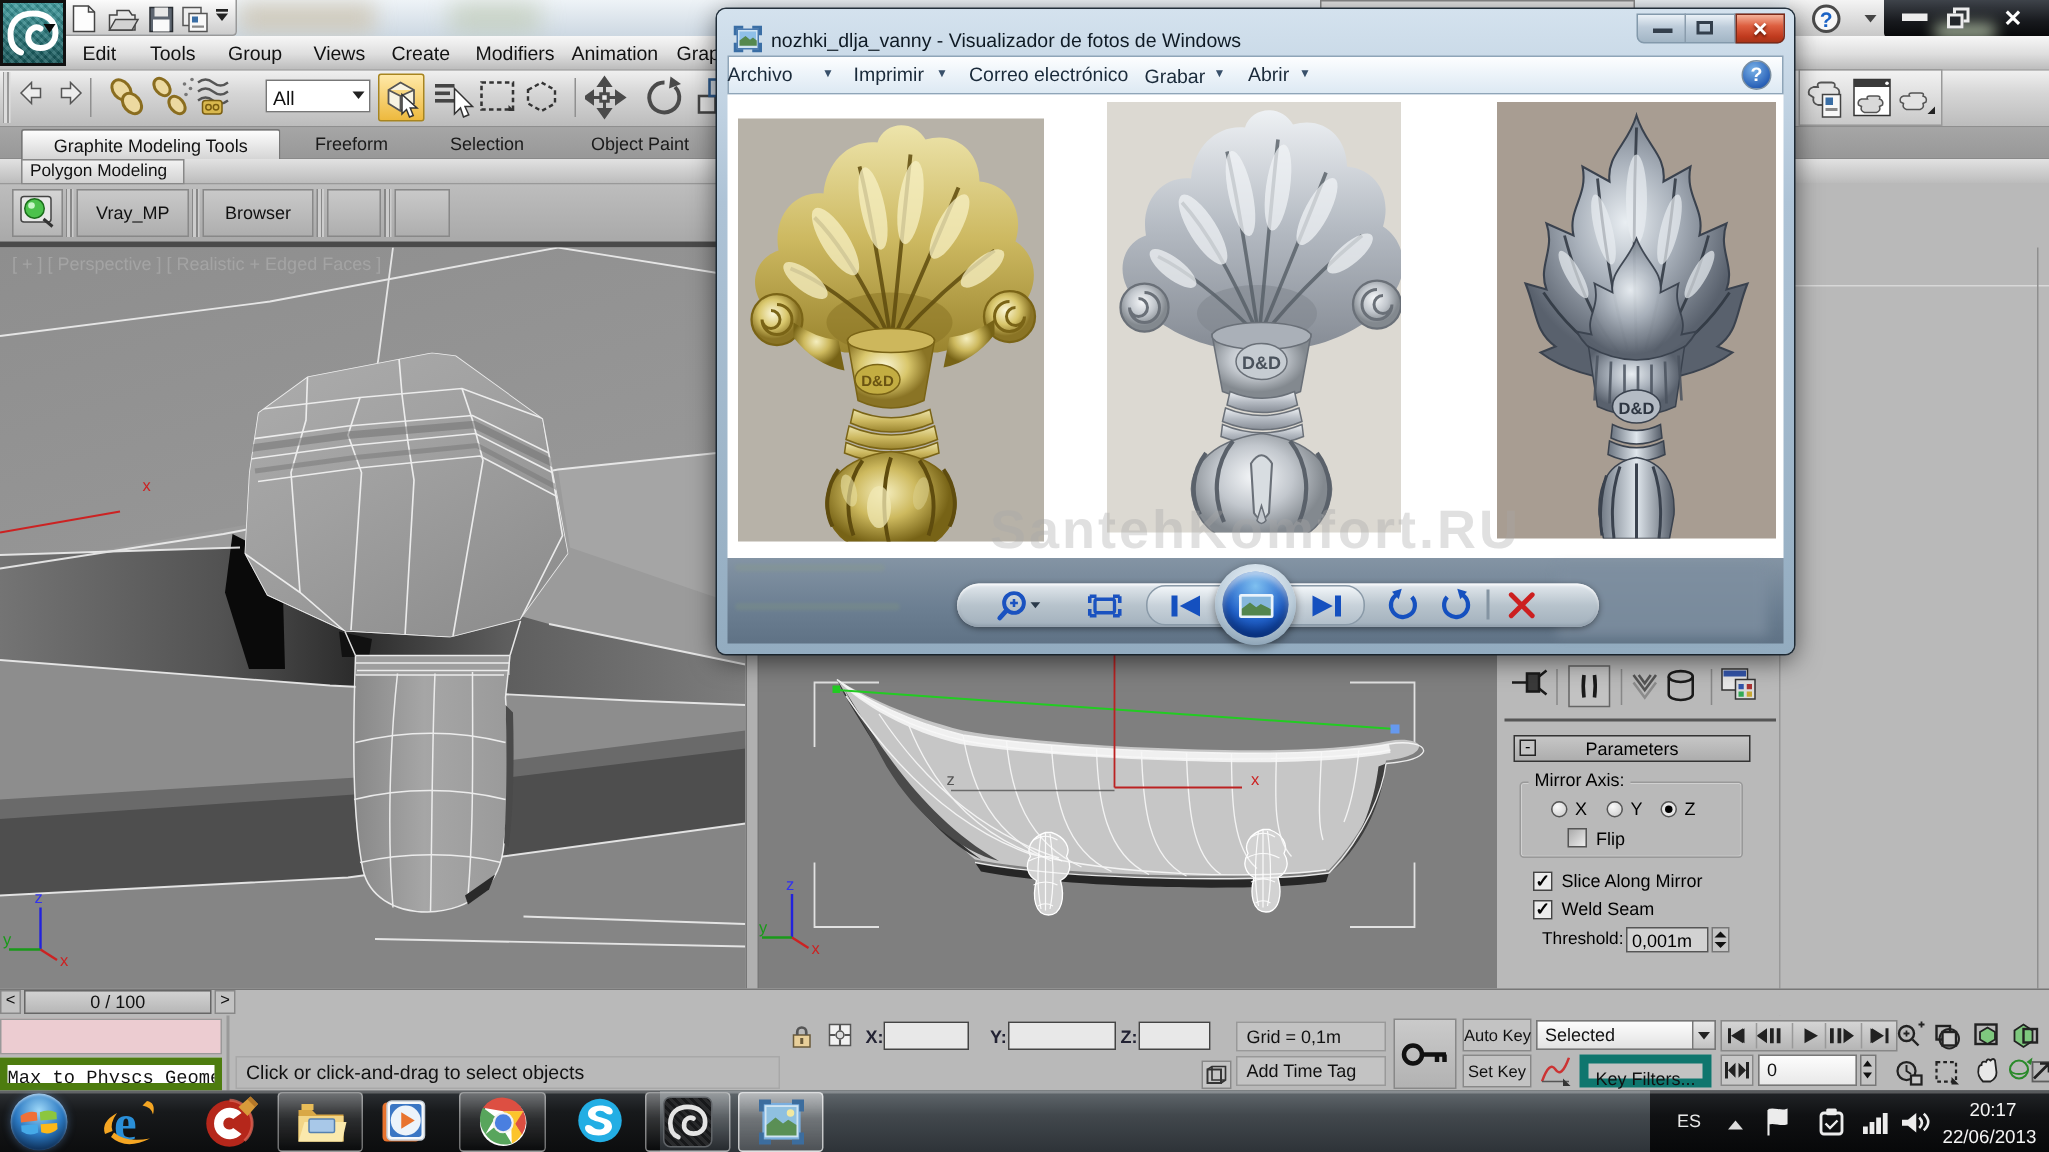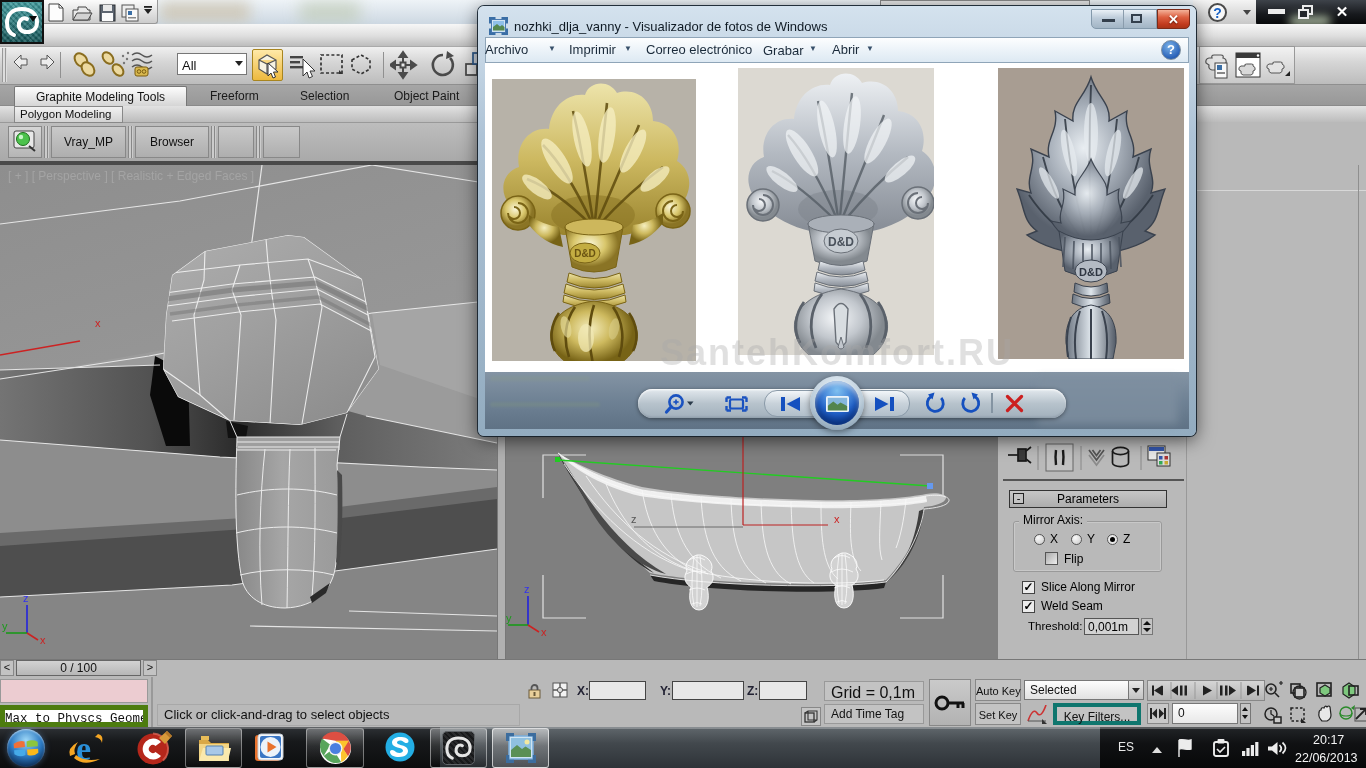--- a/index.html
+++ b/index.html
@@ -38,20 +38,30 @@
       <rect x="54" y="10" width="11" height="8" fill="#fafafa"></rect>
     <rect x="74" y="2" width="12" height="12" fill="#eee" stroke="#555"></rect>
       <rect x="78" y="6" width="12" height="12" fill="#f8f8f8" stroke="#555"></rect>
       <rect x="80" y="8" width="4" height="4" fill="#3a6ea5"></rect>
       <rect x="80" y="14" width="8" height="1.5" fill="#888"></rect>
     <path d="M96 6 h8 l-4 5 z" fill="#222"></path>
       <rect x="96" y="3" width="8" height="1.8" fill="#222"></rect>
   </svg>
 
   <div class="abs" style="left:0;top:24px;width:1366px;height:22px;background:linear-gradient(180deg,#f7f7f7,#dedede 55%,#bdbdbd);"></div>
+  <div class="abs" style="left:0;top:28px;width:500px;height:15px;color:#111;font-size:13px;">
+    <span style="position:absolute;left:55px;">Edit</span>
+    <span style="position:absolute;left:100px;">Tools</span>
+    <span style="position:absolute;left:152px;">Group</span>
+    <span style="position:absolute;left:209px;">Views</span>
+    <span style="position:absolute;left:261px;">Create</span>
+    <span style="position:absolute;left:317px;">Modifiers</span>
+    <span style="position:absolute;left:381px;">Animation</span>
+    <span style="position:absolute;left:451px;">Grap</span>
+  </div>
 
   <div class="abs" style="left:0;top:0;width:44px;height:44px;background:#19686a;border:2px solid #111;
        background-image:repeating-linear-gradient(45deg,rgba(255,255,255,.10) 0 2px,rgba(0,0,0,.10) 2px 4px),repeating-linear-gradient(-45deg,rgba(255,255,255,.07) 0 2px,rgba(0,0,0,.05) 2px 4px),linear-gradient(180deg,#3d9a9d,#145457);">
     <svg width="40" height="40" viewBox="0 0 40 40">
         <path d="M12 33 C7 31 5 27 5 21 C5 12 11 7 20 7 C29 7 35 12 35 20 C35 26 31 30 25 30 C19 30 16 26 17 21 C18 17 22 15 25 17" fill="none" stroke="#fff" stroke-width="4" stroke-linecap="round"></path>
       </svg>
   </div>
   <div class="abs" style="left:29px;top:16px;width:0;height:0;border-left:4.5px solid transparent;border-right:4.5px solid transparent;border-top:6px solid #0a0a0a;z-index:5;"></div>
 
   <div class="abs" style="left:0;top:46px;width:1366px;height:39px;background:linear-gradient(180deg,#f0f0f0,#d6d6d6 40%,#bcbcbc);border-top:1px solid #aaa;border-bottom:1px solid #8f8f8f;"></div>
@@ -466,40 +476,40 @@
   <div class="abs" style="left:660px;top:684px;font-size:12px;font-weight:bold;color:#223;">Y:</div>
   <div class="abs" style="left:672px;top:681px;width:72px;height:19px;background:#e8e8e8;border:1.5px solid #444;"></div>
   <div class="abs" style="left:747px;top:684px;font-size:12px;font-weight:bold;color:#223;">Z:</div>
   <div class="abs" style="left:759px;top:681px;width:48px;height:19px;background:#e8e8e8;border:1.5px solid #444;"></div>
 
   <div class="abs" style="left:801px;top:707px;width:20px;height:19px;background:#c5c5c5;border:1px solid #888;"></div>
   <svg class="abs" style="left:804px;top:710px;" width="14" height="13" viewBox="0 0 14 13">
       <rect x="1" y="3" width="9" height="9" fill="none" stroke="#333" stroke-width="1.3"></rect>
       <path d="M1 3 l3 -2 h9 v9 l-3 2 M4 1 v9 h9" fill="none" stroke="#333" stroke-width="1.1"></path>
     </svg>
-  <div class="abs" style="left:824px;top:681px;width:100px;height:20px;background:#c3c3c3;border:1px solid #999;font-size:16px;padding:2px 6px;color:#111;">Grid = 0,1m</div>
+  <div class="abs" style="left:824px;top:681px;width:100px;height:20px;background:#c3c3c3;border:1px solid #999;font-size:12px;padding:2px 6px;color:#111;">Grid = 0,1m</div>
   <div class="abs" style="left:824px;top:704px;width:100px;height:20px;background:#c3c3c3;border:1px solid #999;font-size:12px;padding:2px 6px;color:#111;">Add Time Tag</div>
 
   <div class="abs" style="left:929px;top:679px;width:42px;height:47px;background:linear-gradient(180deg,#cacaca,#b2b2b2);border:1px solid #888;"></div>
   <svg class="abs" style="left:934px;top:693px;" width="32" height="20" viewBox="0 0 32 20">
       <circle cx="8" cy="10" r="6" fill="none" stroke="#111" stroke-width="3"></circle>
       <path d="M14 10 h16 M24 10 v5 M29 10 v5" stroke="#111" stroke-width="3"></path>
     </svg>
 
   <div class="abs" style="left:975px;top:679px;width:46px;height:22px;background:#c3c3c3;border:1px solid #888;font-size:11px;text-align:center;padding-top:5px;color:#111;white-space:nowrap;">Auto Key</div>
   <div class="abs" style="left:975px;top:703px;width:46px;height:22px;background:#c3c3c3;border:1px solid #888;font-size:11px;text-align:center;padding-top:5px;color:#111;white-space:nowrap;">Set Key</div>
   <div class="abs" style="left:1024px;top:680px;width:120px;height:20px;background:linear-gradient(180deg,#fdfdfd,#e2e2e2);border:1px solid #777;font-size:12px;padding:2px 5px;color:#111;">Selected</div>
   <div class="abs" style="left:1128px;top:680px;width:16px;height:20px;background:linear-gradient(180deg,#e8e8e8,#c2c2c2);border:1px solid #777;"></div>
   <div class="abs" style="left:1132px;top:688px;width:0;height:0;border-left:4px solid transparent;border-right:4px solid transparent;border-top:5px solid #222;"></div>
   <svg class="abs" style="left:1026px;top:705px;" width="22" height="20" viewBox="0 0 22 20">
       <path d="M2 16 q5 -14 9 -8 q4 6 9 -8" fill="none" stroke="#cc3333" stroke-width="1.6"></path>
       <path d="M2 16 h18" stroke="#555" stroke-width="1"></path>
       <path d="M16 14 l5 5 h-5 z" fill="#333"></path>
     </svg>
-  <div class="abs" style="left:1053px;top:703px;width:88px;height:22px;background:#c3c3c3;border:4px solid #0f766e;font-size:12px;text-align:center;padding-top:3px;color:#111;">Key Filters...</div>
+  <div class="abs" style="left:1053px;top:703px;width:88px;height:22px;background:#c3c3c3;border:6px solid #0f766e;font-size:12px;text-align:center;padding-top:3px;color:#111;">Key Filters...</div>
 
   <div class="abs" style="left:1147px;top:680px;width:118px;height:21px;background:linear-gradient(180deg,#d5d5d5,#b5b5b5);border:1px solid #888;"></div>
   <svg class="abs" style="left:1147px;top:680px;" width="118" height="21" viewBox="0 0 118 21">
     <g fill="#222">
         <path d="M5 5 v10 l2 0 v-10 z M16 5 l-8 5 8 5 z M15 5 l-8 5 8 5 z" transform="translate(0,0.5)"></path>
     <path d="M36 5.5 l-7 5 7 5 z M38 5.5 h2.5 v10 h-2.5 z M42.5 5.5 h2.5 v10 h-2.5 z" transform="translate(-5,0)"></path>
     <path d="M56 5.5 l9 5 -9 5 z"></path>
     <path d="M76 5.5 h2.5 v10 h-2.5 z M81 5.5 h2.5 v10 h-2.5 z M85 5.5 l7 5 -7 5 z" transform="translate(-3,0)"></path>
     <path d="M100 5.5 l8 5 -8 5 z M101 5.5 l8 5 -8 5 z M110 5.5 h2 v10 h-2 z"></path>
       </g>

